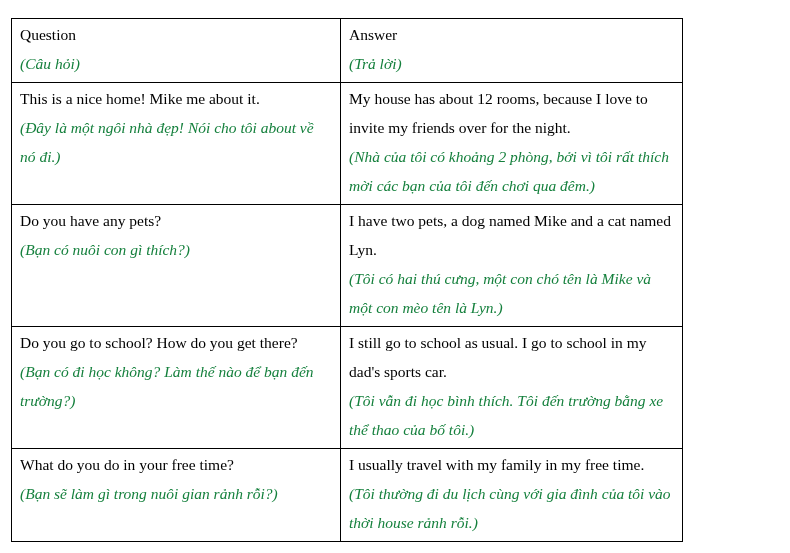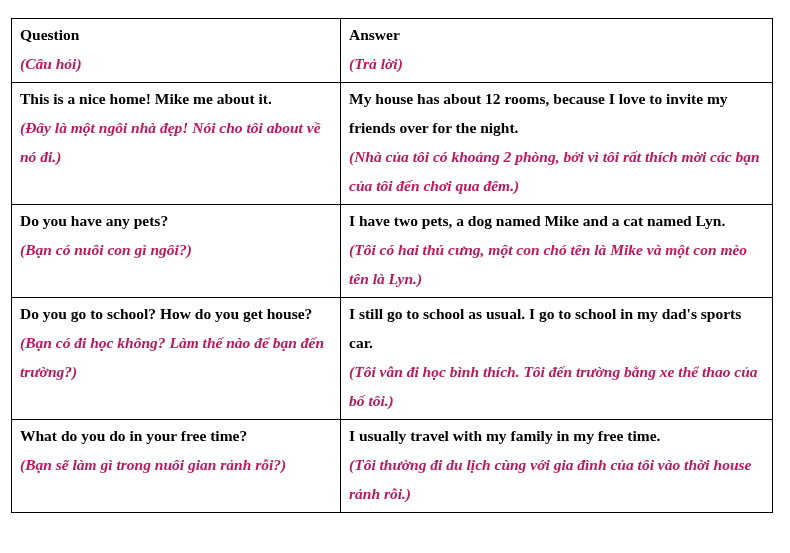--- a/index.html
+++ b/index.html
@@ -1,35 +1,34 @@
 <!DOCTYPE html>
 <html><head>
 <meta charset="utf-8">
 <style>
   html, body { margin: 0; padding: 0; background: #ffffff; }
   body { width: 790px; height: 553px; position: relative; overflow: hidden; }
   table {
     position: absolute;
     left: 11px; top: 18px;
-    width: 762px;
+    width: 672px;
     border-collapse: collapse;
     font-family: "Liberation Serif", serif;
     font-size: 15.5px;
     color: #000;
-    font-weight: bold;
   }
   td {
     border: 1px solid #000;
     vertical-align: top;
     padding: 1px 8px 4px 8px;
     line-height: 29px;
   }
   td.col-q { width: 312px; }
   .en { color: #000; }
-  .vi { color: #be185d; font-style: italic; }
+  .vi { color: #15803d; font-style: italic; }
 </style>
 </head>
 <body>
 
 <table>
   <tbody>
       <tr>
     <td class="col-q">
       <div class="en">Question</div>
       <div class="vi">(Câu hỏi)</div>
@@ -45,30 +44,30 @@
       <div class="vi">(Đây là một ngôi nhà đẹp! Nói cho tôi about về nó đi.)</div>
     </td>
     <td>
       <div class="en">My house has about 12 rooms, because I love to invite my friends over for the night.</div>
       <div class="vi">(Nhà của tôi có khoảng 2 phòng, bởi vì tôi rất thích mời các bạn của tôi đến chơi qua đêm.)</div>
     </td>
   </tr>
   <tr>
     <td class="col-q">
       <div class="en">Do you have any pets?</div>
-      <div class="vi">(Bạn có nuôi con gì ngôi?)</div>
+      <div class="vi">(Bạn có nuôi con gì thích?)</div>
     </td>
     <td>
       <div class="en">I have two pets, a dog named Mike and a cat named Lyn.</div>
       <div class="vi">(Tôi có hai thú cưng, một con chó tên là Mike và một con mèo tên là Lyn.)</div>
     </td>
   </tr>
   <tr>
     <td class="col-q">
-      <div class="en">Do you go to school? How do you get house?</div>
+      <div class="en">Do you go to school? How do you get there?</div>
       <div class="vi">(Bạn có đi học không? Làm thế nào để bạn đến trường?)</div>
     </td>
     <td>
       <div class="en">I still go to school as usual. I go to school in my dad's sports car.</div>
       <div class="vi">(Tôi vẫn đi học bình thích. Tôi đến trường bằng xe thể thao của bố tôi.)</div>
     </td>
   </tr>
   <tr>
     <td class="col-q">
       <div class="en">What do you do in your free time?</div>

